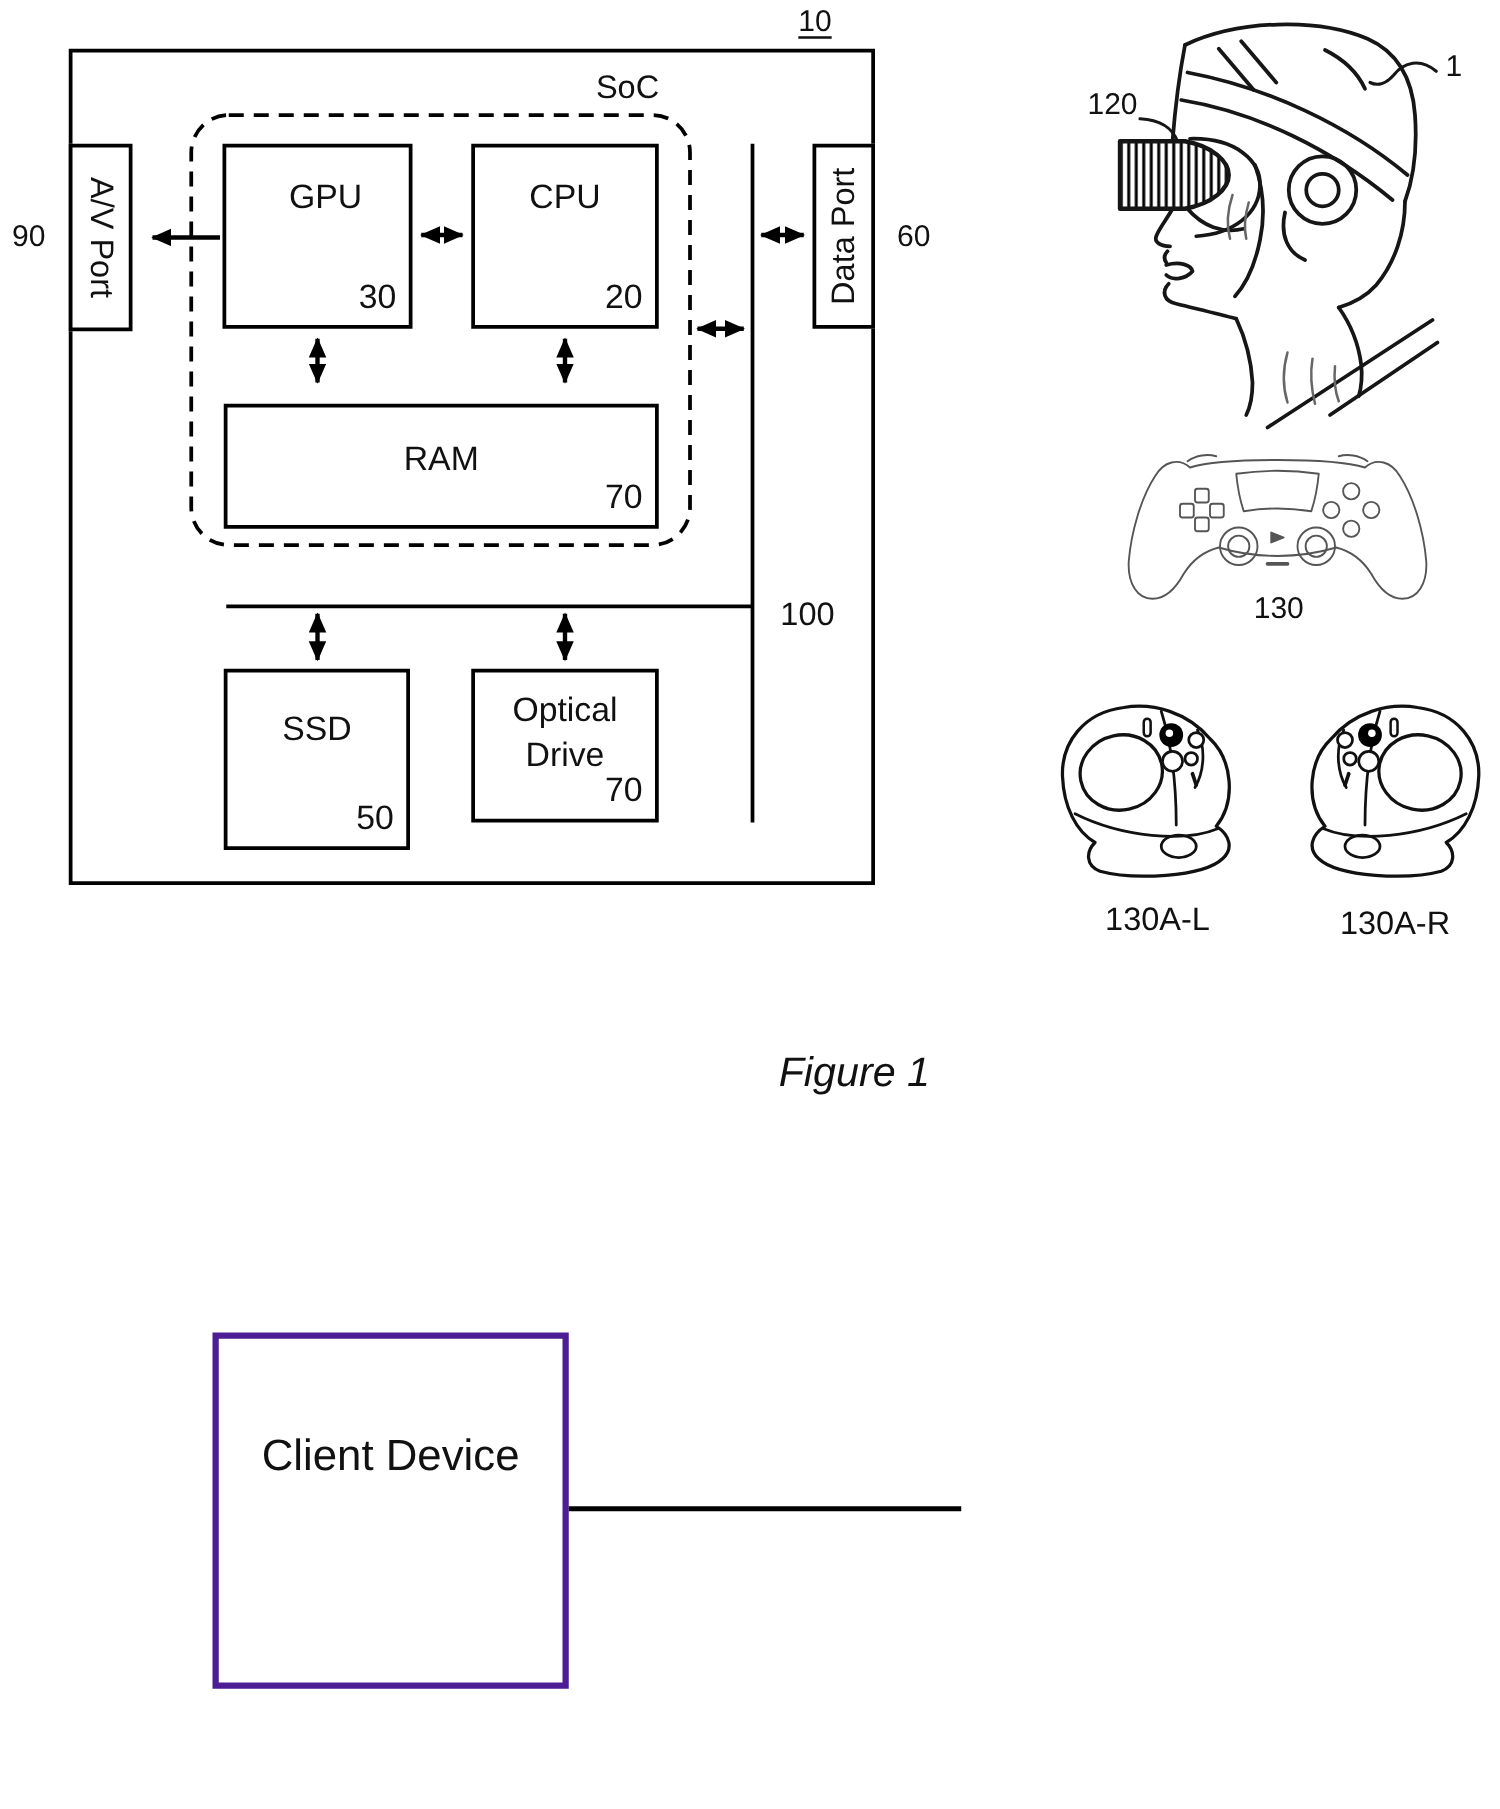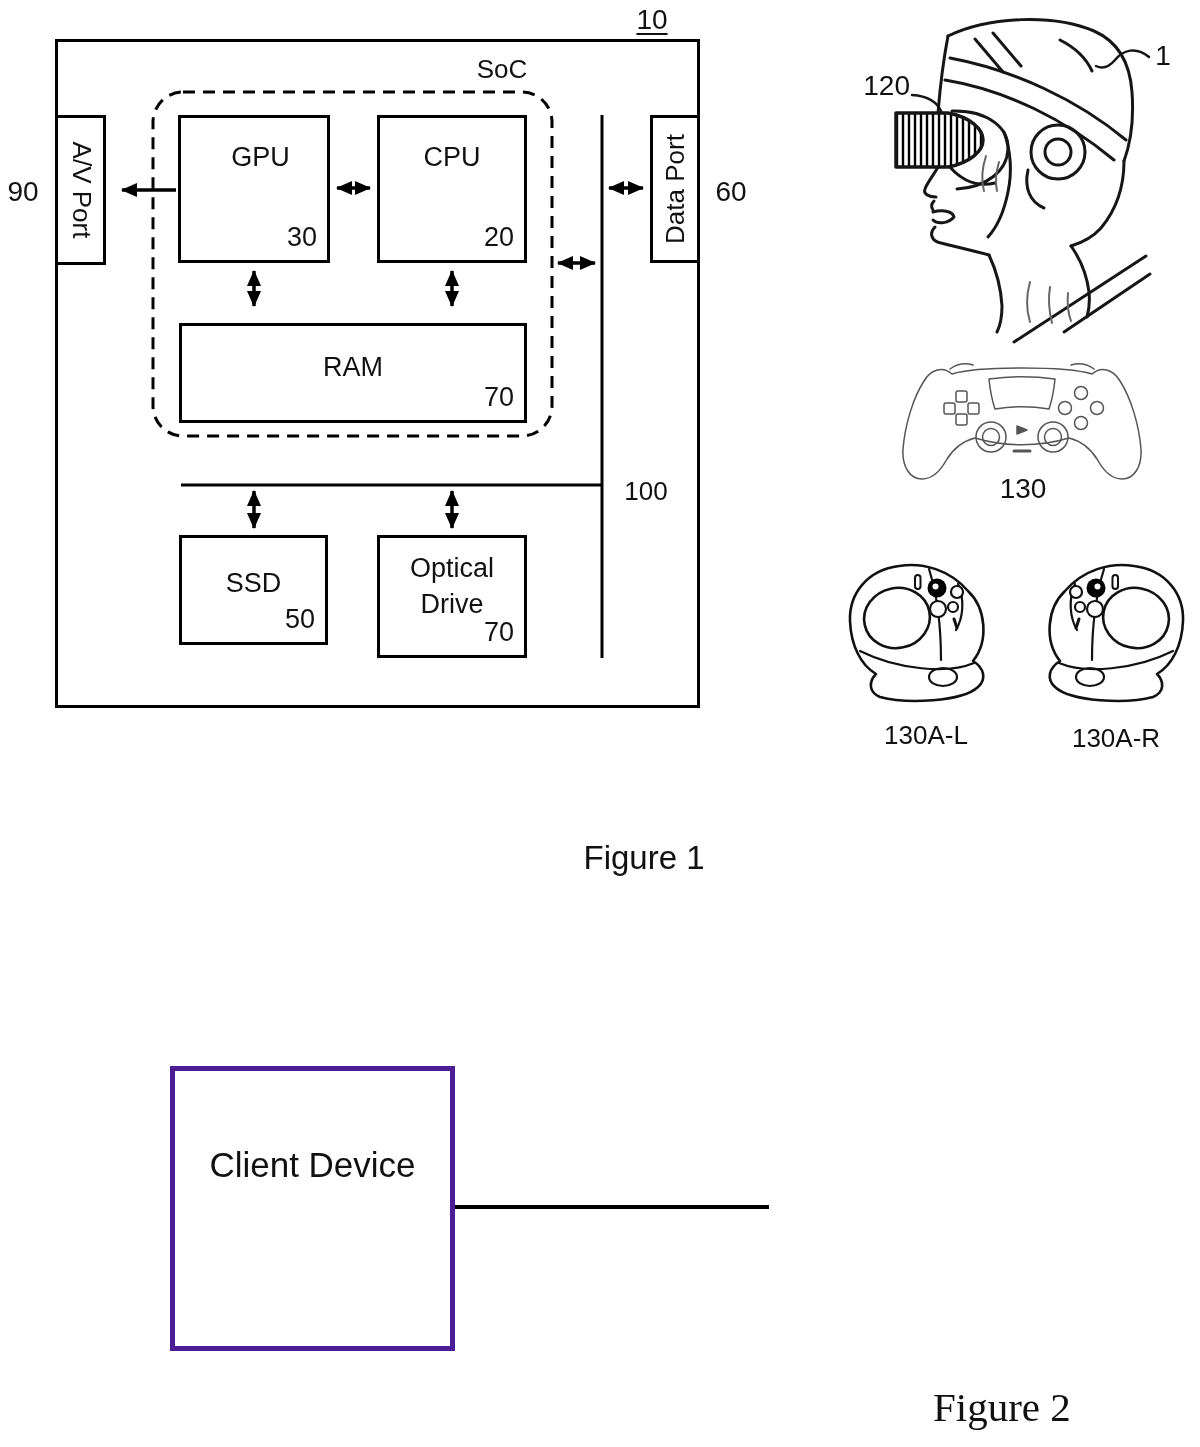--- a/index.html
+++ b/index.html
@@ -6,30 +6,30 @@
   .page{position:relative;width:1200px;height:1447px;background:#fff;
         font-family:"Liberation Sans","DejaVu Sans",sans-serif;color:#111;overflow:hidden;}
   
   .blk{position:absolute;box-sizing:border-box;border:3px solid #000;background:#fff;z-index:2;}
   .blk .lbl{position:absolute;left:0;right:0;text-align:center;font-size:27px;color:#111;}
   .blk .ref-br{position:absolute;right:10px;bottom:7px;font-size:27px;color:#111;}
   .vlabel{position:absolute;top:50%;left:50%;white-space:nowrap;font-size:26px;}
   .rot-cw{transform:translate(-50%,-50%) rotate(90deg);}
   .rot-ccw{transform:translate(-50%,-50%) rotate(-90deg);}
   
-  .refnum{position:absolute;font-size:28px;color:#111;text-align:center;z-index:4;}
+  .refnum{position:absolute;font-size:24px;color:#111;text-align:center;z-index:4;}
   .refnum.small{font-size:26px;}
   .underline{text-decoration:underline;text-underline-offset:4px;}
   
   .lines{position:absolute;left:0;top:0;z-index:3;pointer-events:none;}
   
   .f2box{position:absolute;box-sizing:border-box;border:5px solid #4c1d95;background:#fff;z-index:2;}
   .f2box .lbl{position:absolute;left:0;right:0;text-align:center;font-size:35px;}
   .f2box .num{position:absolute;left:0;right:0;text-align:center;font-size:35px;}
-  .cap1{position:absolute;font-size:33px;text-align:center;z-index:4;}
+  .cap1{position:absolute;font-style:italic;font-size:33px;text-align:right;z-index:4;}
   .cap2{position:absolute;font-family:"Liberation Serif","DejaVu Serif",serif;font-size:41px;z-index:4;}
 </style>
 </head>
 <body>
 
 <div class="page">
 
   <span class="refnum underline" style="left:628px;top:4px;width:48px;">10</span>
 
   <div class="blk" style="left:55px;top:39px;width:645px;height:669px;border-width:3px;"></div>
@@ -44,21 +44,21 @@
   <div class="blk" style="left:377px;top:115px;width:150px;height:148px;">
     <span class="lbl" style="top:24px;">CPU</span>
     <span class="ref-br">20</span>
   </div>
 
   <div class="blk" style="left:179px;top:313px;width:348px;height:100px;margin-top:10px;">
     <span class="lbl" style="top:26px;">RAM</span>
     <span class="ref-br">70</span>
   </div>
 
-  <div class="blk" style="left:179px;top:535px;width:149px;height:110px;">
+  <div class="blk" style="left:179px;top:535px;width:149px;height:145px;">
     <span class="lbl" style="top:30px;">SSD</span>
     <span class="ref-br">50</span>
   </div>
 
   <div class="blk" style="left:377px;top:535px;width:150px;height:123px;">
     <span class="lbl" style="top:12px;line-height:36px;padding:0 26px;">Optical Drive</span>
     <span class="ref-br">70</span>
   </div>
 
   <div class="blk" style="left:55px;top:115px;width:51px;height:150px;">
@@ -77,21 +77,20 @@
   <span class="refnum" style="left:1152px;top:40px;width:22px;">1</span>
   <span class="refnum" style="left:993px;top:473px;width:60px;">130</span>
   <span class="refnum small" style="left:870px;top:720px;width:112px;">130A-L</span>
   <span class="refnum small" style="left:1060px;top:723px;width:112px;">130A-R</span>
 
   <span class="cap1" style="left:544px;top:839px;width:200px;">Figure 1</span>
 
   <div class="f2box" style="left:170px;top:1066px;width:285px;height:285px;">
     <span class="lbl" style="top:74px;">Client Device</span>
   </div>
-  <span class="cap2" style="left:933px;top:1383px;width:240px;">Figure 2</span>
 
   <svg class="lines" width="1200" height="1447" viewBox="0 0 1200 1447">
     <defs>
       <marker id="ah" markerUnits="userSpaceOnUse" markerWidth="18" markerHeight="16" refX="15" refY="7" orient="auto-start-reverse">
         <path d="M0,0 L16,7 L0,14 Z" fill="#000"></path>
       </marker>
       <pattern id="hatch" width="6" height="8" patternUnits="userSpaceOnUse">
         <rect width="6" height="8" fill="#fff"></rect>
         <line x1="3" y1="0" x2="3" y2="8" stroke="#000" stroke-width="2.4"></line>
       </pattern>

